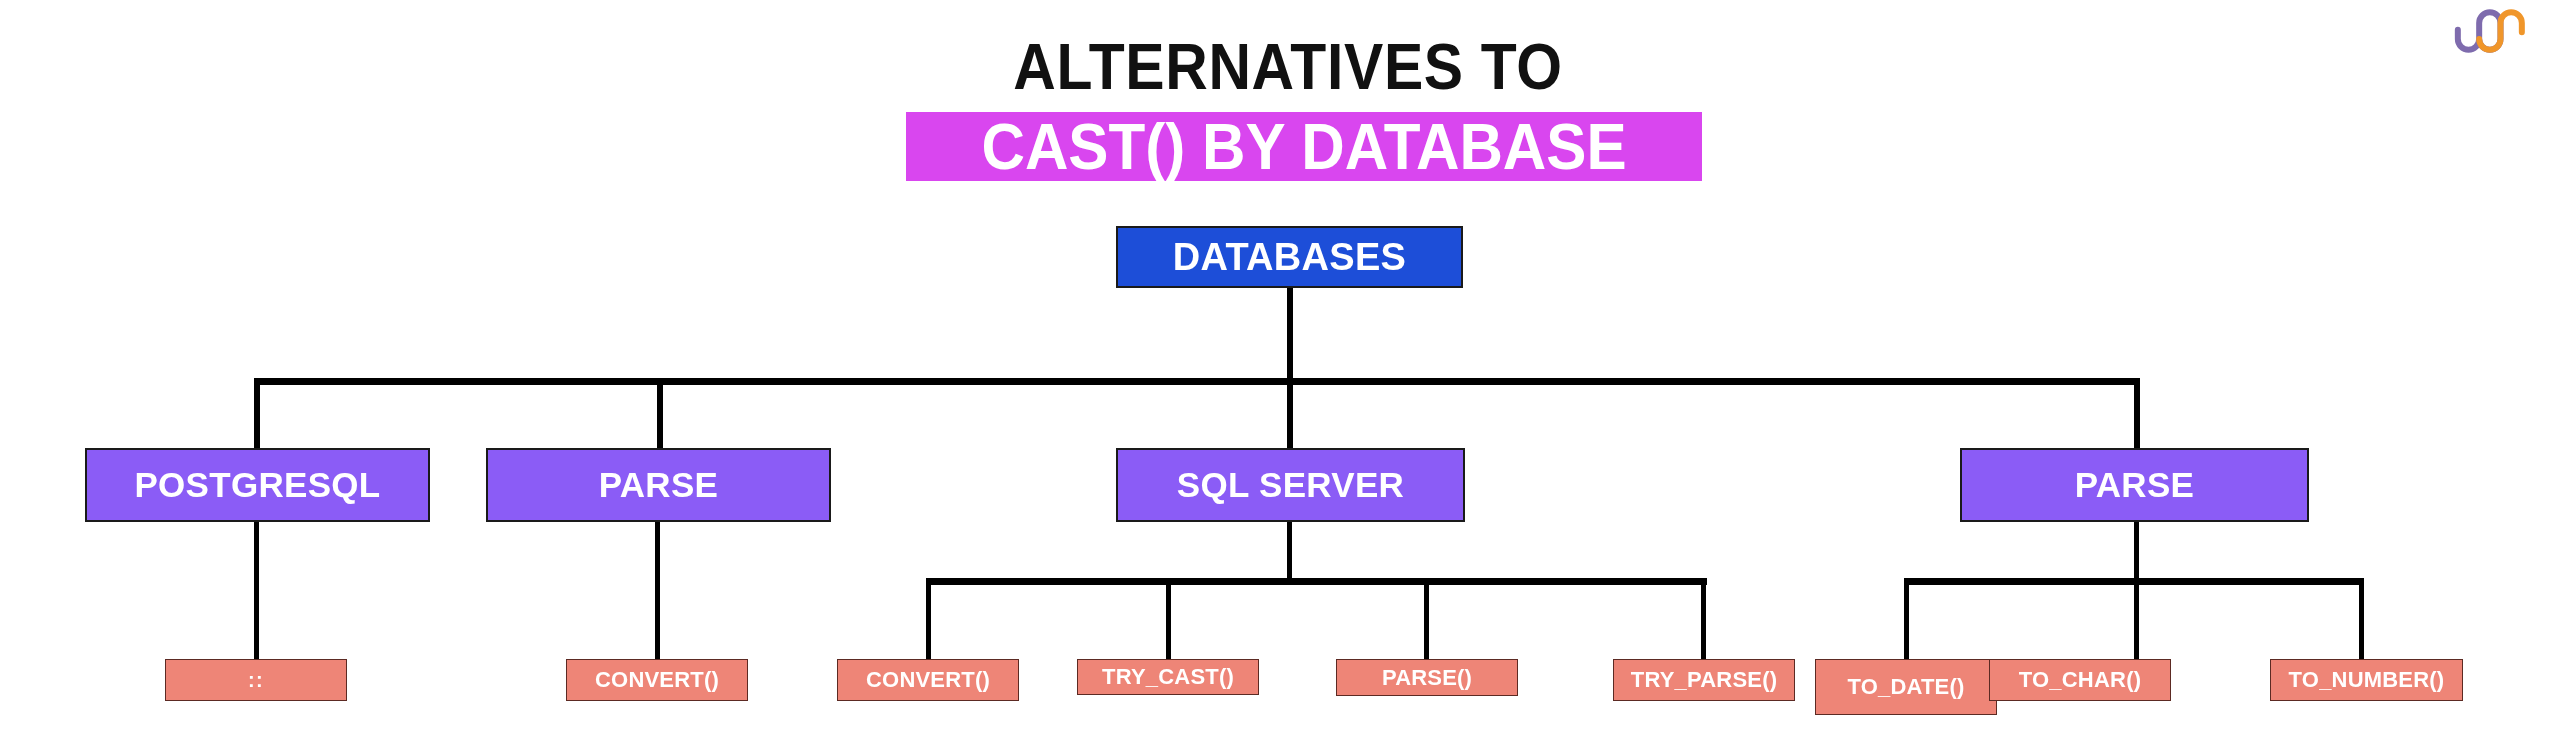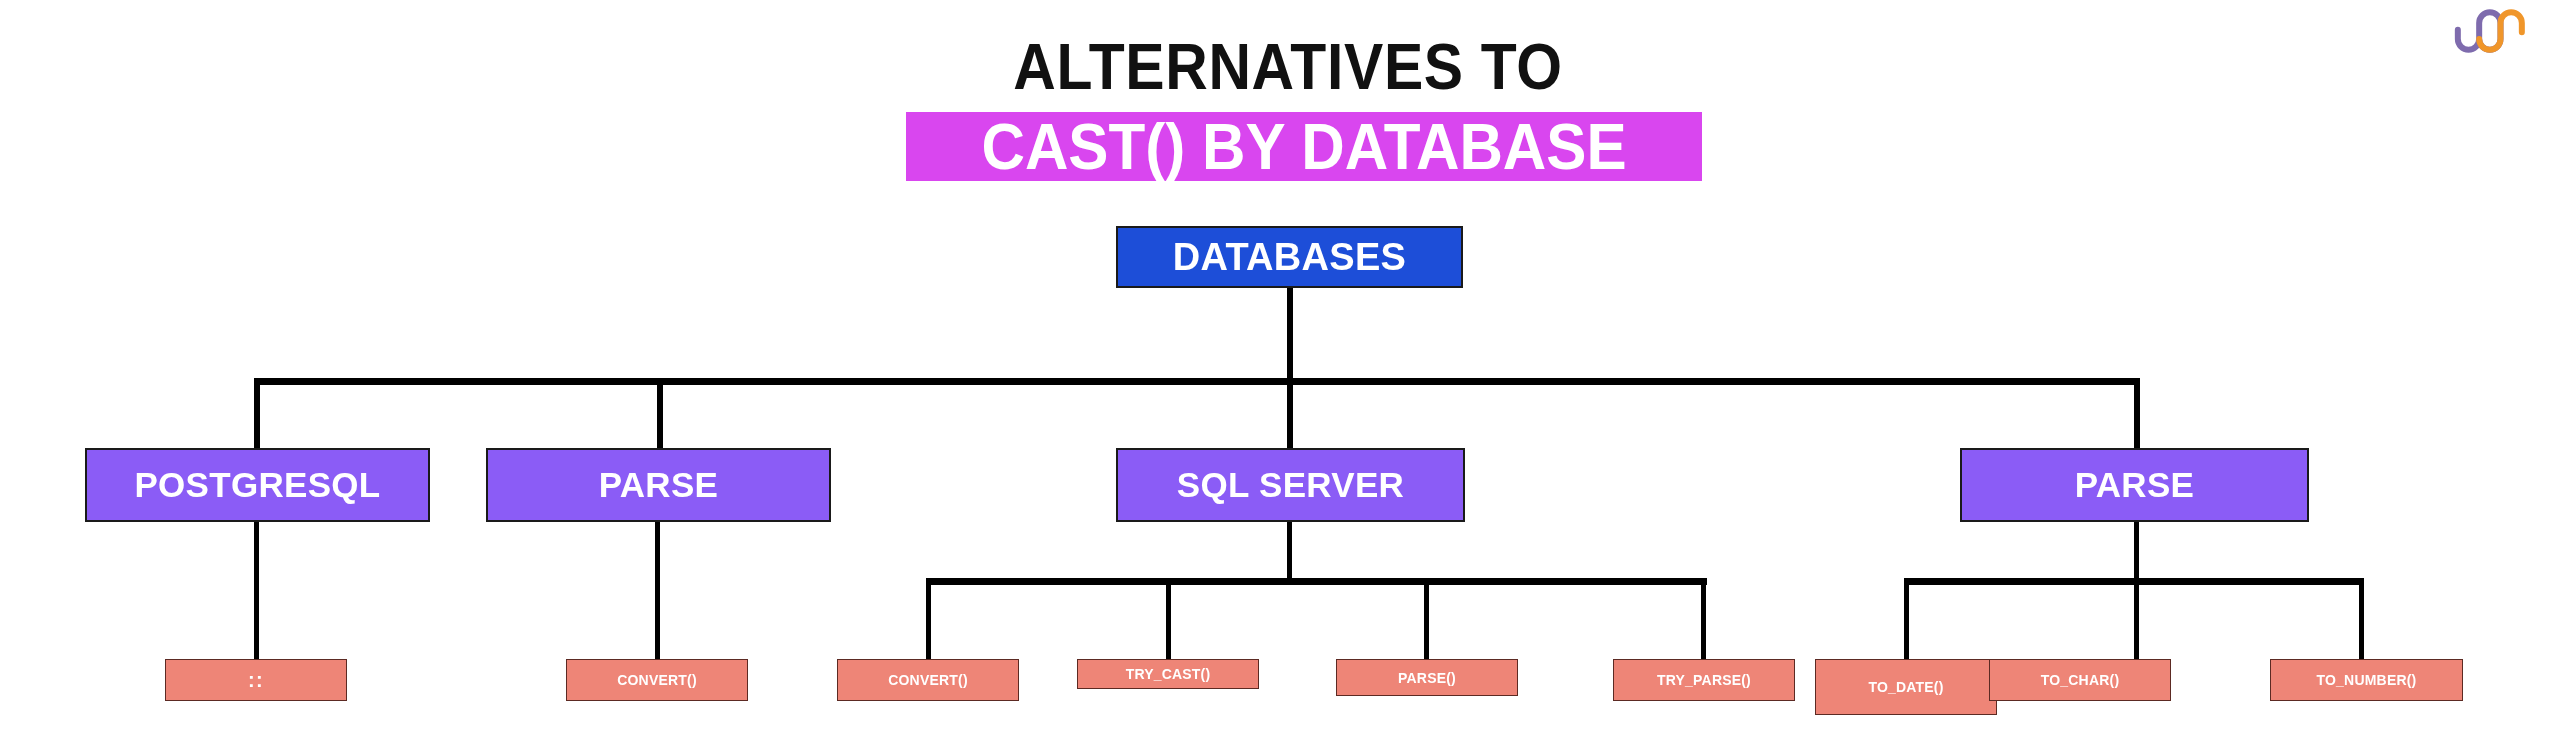--- a/index.html
+++ b/index.html
@@ -92,21 +92,21 @@
   }
   .node-db {
     background: #8b5cf6;
     border: 2.7px solid #1a1a1a;
     font-size: 35px;
     letter-spacing: 0.3px;
   }
   .node-fn {
     background: #ee8577;
     border: 1.3px solid #5c2a23;
-    font-size: 14px;
+    font-size: 22px;
     letter-spacing: 0.2px;
   }
   .node-fn.sym {
     font-size: 20px;
     letter-spacing: 1.3px;
   }
 
   
   .vline {
     position: absolute;
@@ -197,21 +197,21 @@
   </div>
 
   <div class="node node-fn" style="left:566px; top:659px; width:182px; height:42px;">
     <span>CONVERT()</span>
   </div>
 
   <div class="node node-fn" style="left:837px; top:659px; width:182px; height:42px;">
     <span>CONVERT()</span>
   </div>
 
-  <div class="node node-fn" style="left:1077px; top:659px; width:182px; height:30px;">
+  <div class="node node-fn" style="left:1077px; top:659px; width:182px; height:36px;">
     <span>TRY_CAST()</span>
   </div>
 
   <div class="node node-fn" style="left:1336px; top:659px; width:182px; height:37px;">
     <span>PARSE()</span>
   </div>
 
   <div class="node node-fn" style="left:1613px; top:659px; width:182px; height:42px;">
     <span>TRY_PARSE()</span>
   </div>

